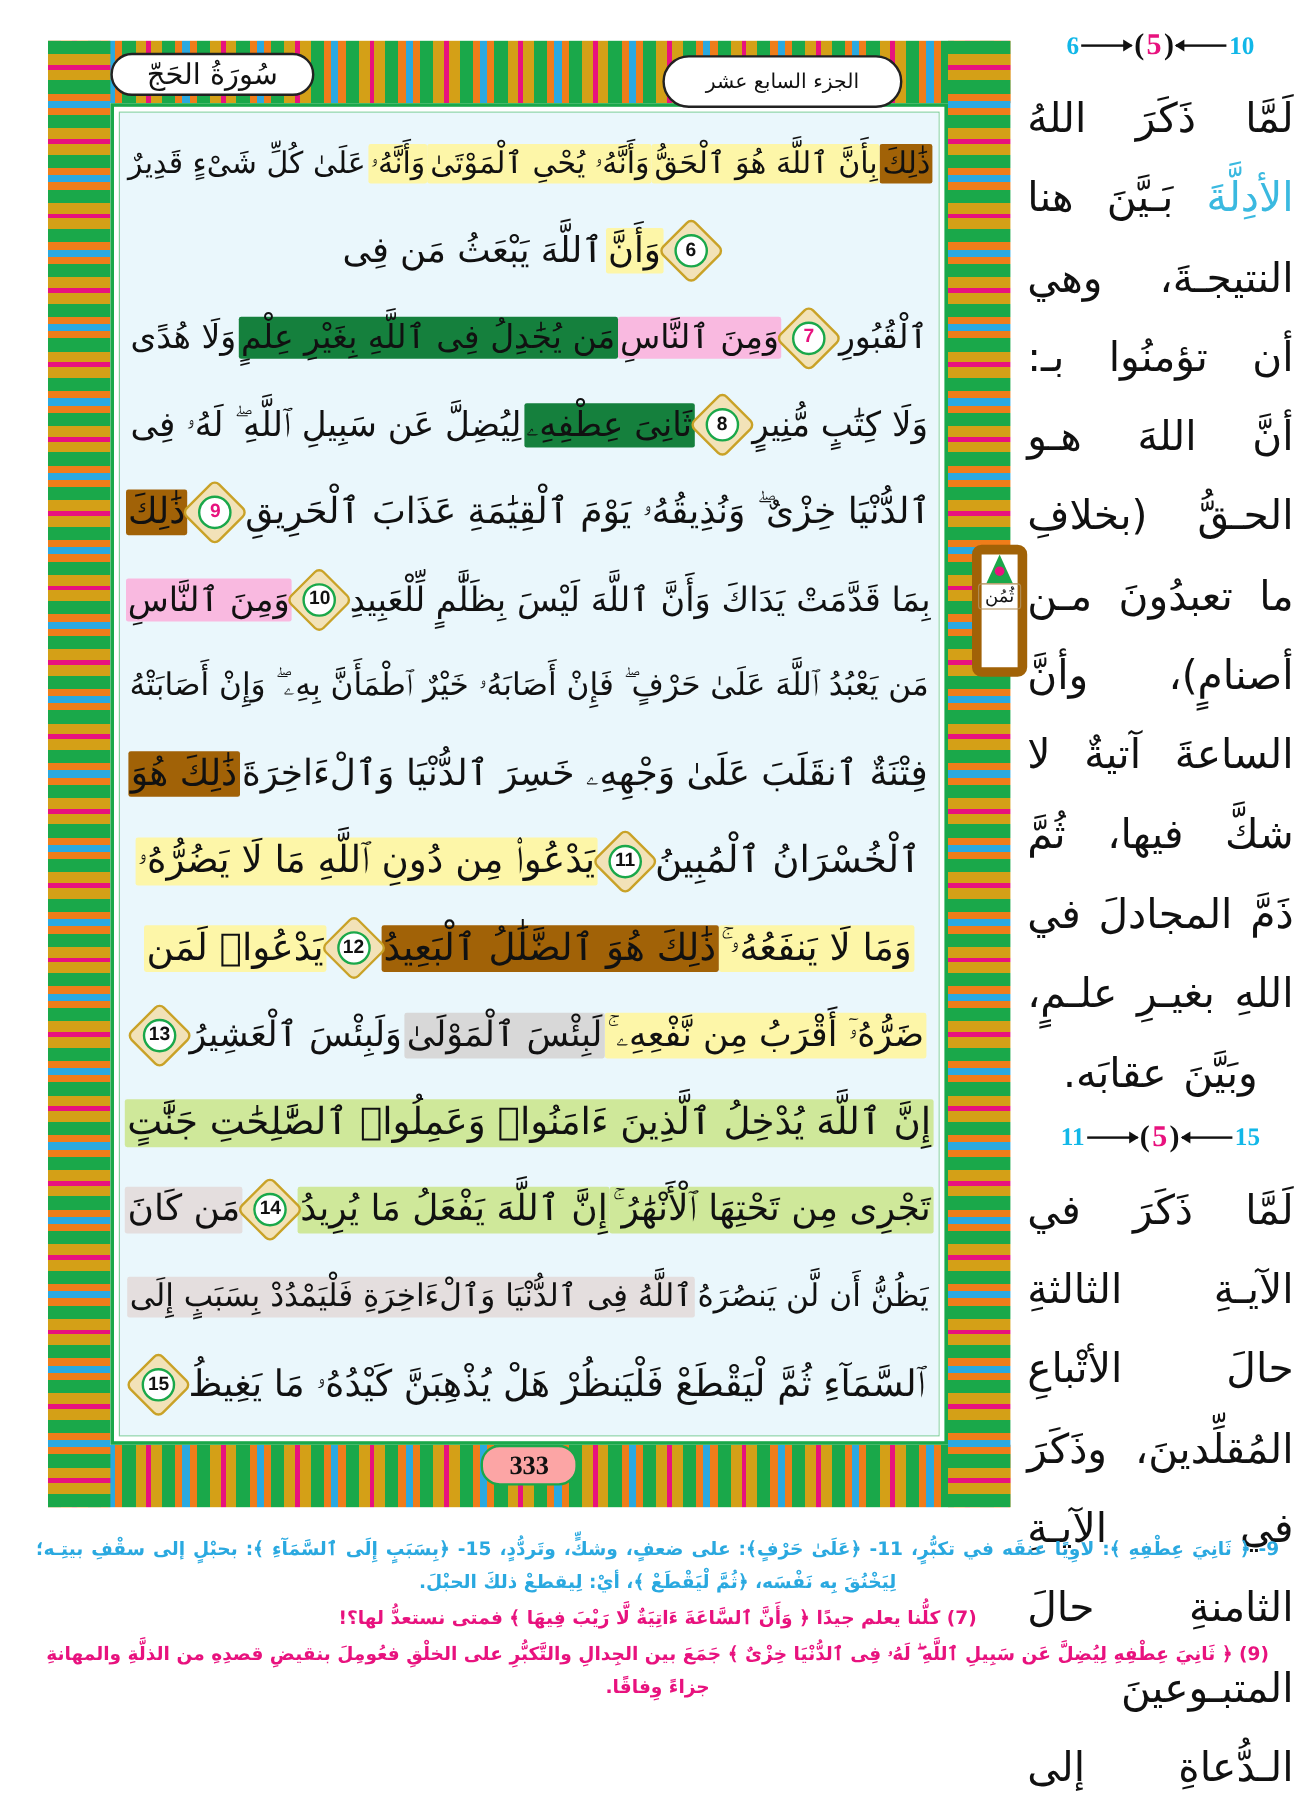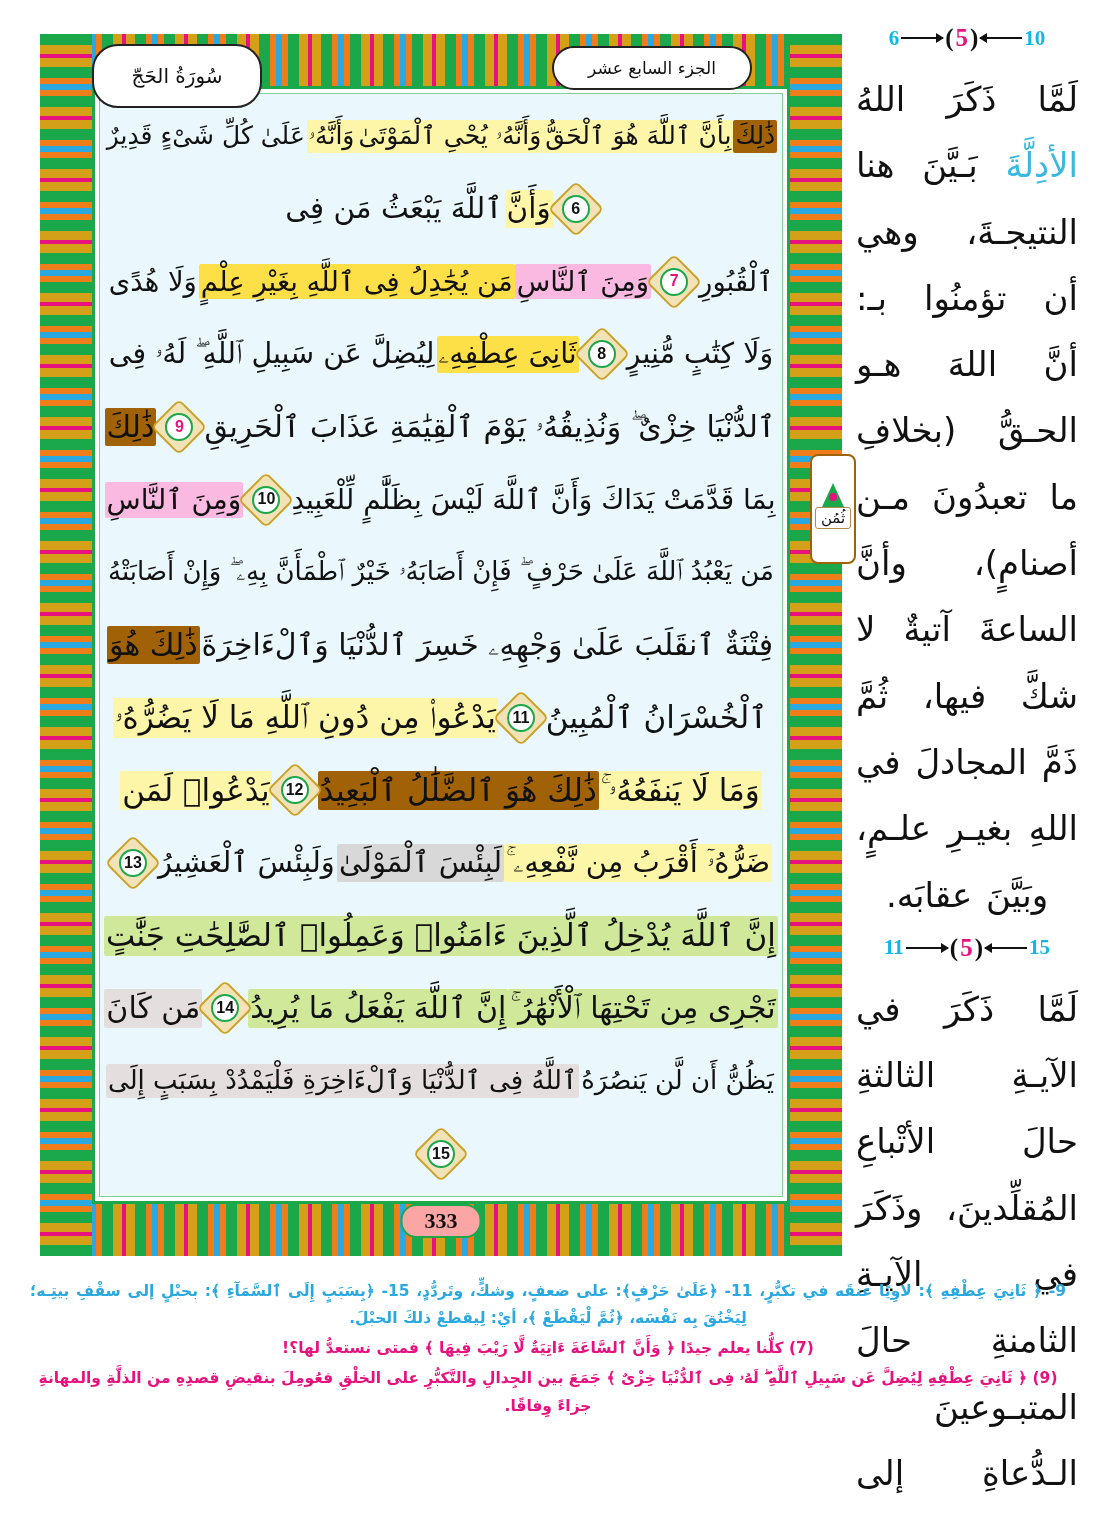--- a/index.html
+++ b/index.html
@@ -80,32 +80,32 @@
     position:absolute;left:52px;top:52px;right:52px;bottom:52px;
     border:3px solid #1aa84a;background:#ffffff;box-sizing:border-box;
   }
   .frame-inner2{
     position:absolute;inset:4px;border:1px solid #7fcf9b;box-sizing:border-box;
   }
 
   
   .cartouche{
     position:absolute;background:#fff;border:2px solid #222;border-radius:26px;
-    height:64px;display:flex;align-items:center;justify-content:center;
-    font-size:20px;color:#111;z-index:6;font-family:"DejaVu Sans",sans-serif;
+    height:36px;display:flex;align-items:center;justify-content:center;
+    font-size:24px;color:#111;z-index:6;font-family:"DejaVu Sans",sans-serif;
     white-space:nowrap;padding:0 14px;box-sizing:border-box;
   }
   .cartouche.surah{left:52px;top:10px;width:170px;}
   .cartouche.juz{left:auto;right:90px;top:12px;width:200px;height:44px;font-size:17px;}
 
   
   .thumn{
     position:absolute;right:-14px;top:420px;width:46px;height:110px;
-    background:#fff;border:2px solid #a16207;border-radius:8px;z-index:7;
-    display:flex;flex-direction:column;align-items:center;justify-content:center;
+    background:#fff;border:8px solid #a16207;border-radius:8px;z-index:7;
+    display:flex;flex-direction:column;align-items:center;justify-content:flex-start;
     padding-bottom:6px;box-sizing:border-box;
   }
   .thumn .orn{
     width:0;height:0;border-left:11px solid transparent;border-right:11px solid transparent;
     border-bottom:24px solid #1aa84a;margin-bottom:2px;
   }
   .thumn .orn2{width:8px;height:8px;background:#e8127e;border-radius:50%;margin:-16px 0 6px 0;}
   .thumn .lbl{font-size:15px;color:#111;border:1px solid #b08b52;padding:1px 5px;border-radius:3px;}
 
   
@@ -118,21 +118,21 @@
   .aline{
     display:flex;flex-direction:row;align-items:center;justify-content:center;
     flex-wrap:nowrap;height:74px;font-size:31px;line-height:1.15;
     font-family:"DejaVu Sans",sans-serif;color:#111;white-space:nowrap;
     letter-spacing:0px;
   }
   .seg{padding:2px 2px;border-radius:2px;}
   .c-yellow{background:#fdf6a8;}
   .c-blue{background:#a16207;}
   .c-pink{background:#f9b9e0;}
-  .c-orange{background:#fde047;}
+  .c-orange{background:#15803d;}
   .c-green{background:#cfe89a;}
   .c-grey{background:#d8d8d8;}
   .c-lgrey{background:#e4dede;}
   .c-none{background:transparent;}
 
   .ayahmark{
     display:inline-flex;align-items:center;justify-content:center;
     width:40px;height:40px;margin:0 3px;flex:0 0 auto;position:relative;
     font-size:16px;font-weight:bold;color:#111;
     font-family:"Liberation Sans",sans-serif;
@@ -302,20 +302,21 @@
             <i class="inner"></i>
             <span>14</span>
           </span>
           <span class="seg c-lgrey">مَن كَانَ</span>
         </div>
         <div class="aline" style="font-size: 26px;">
           <span class="seg c-none">يَظُنُّ أَن لَّن يَنصُرَهُ</span>
           <span class="seg c-lgrey">ٱللَّهُ فِى ٱلدُّنْيَا وَٱلْءَاخِرَةِ فَلْيَمْدُدْ بِسَبَبٍ إِلَى</span>
         </div>
         <div class="aline" style="font-size: 30.5px;">
+          <span class="seg c-none">ٱلسَّمَآءِ ثُمَّ لْيَقْطَعْ فَلْيَنظُرْ هَلْ يُذْهِبَنَّ كَيْدُهُۥ مَا يَغِيظُ</span>
           <span class="ayahmark">
             <i class="star"></i>
             <i class="inner"></i>
             <span>15</span>
           </span>
         </div>
       </div>
 
     <div class="pagenum">333</div>
   </div>

